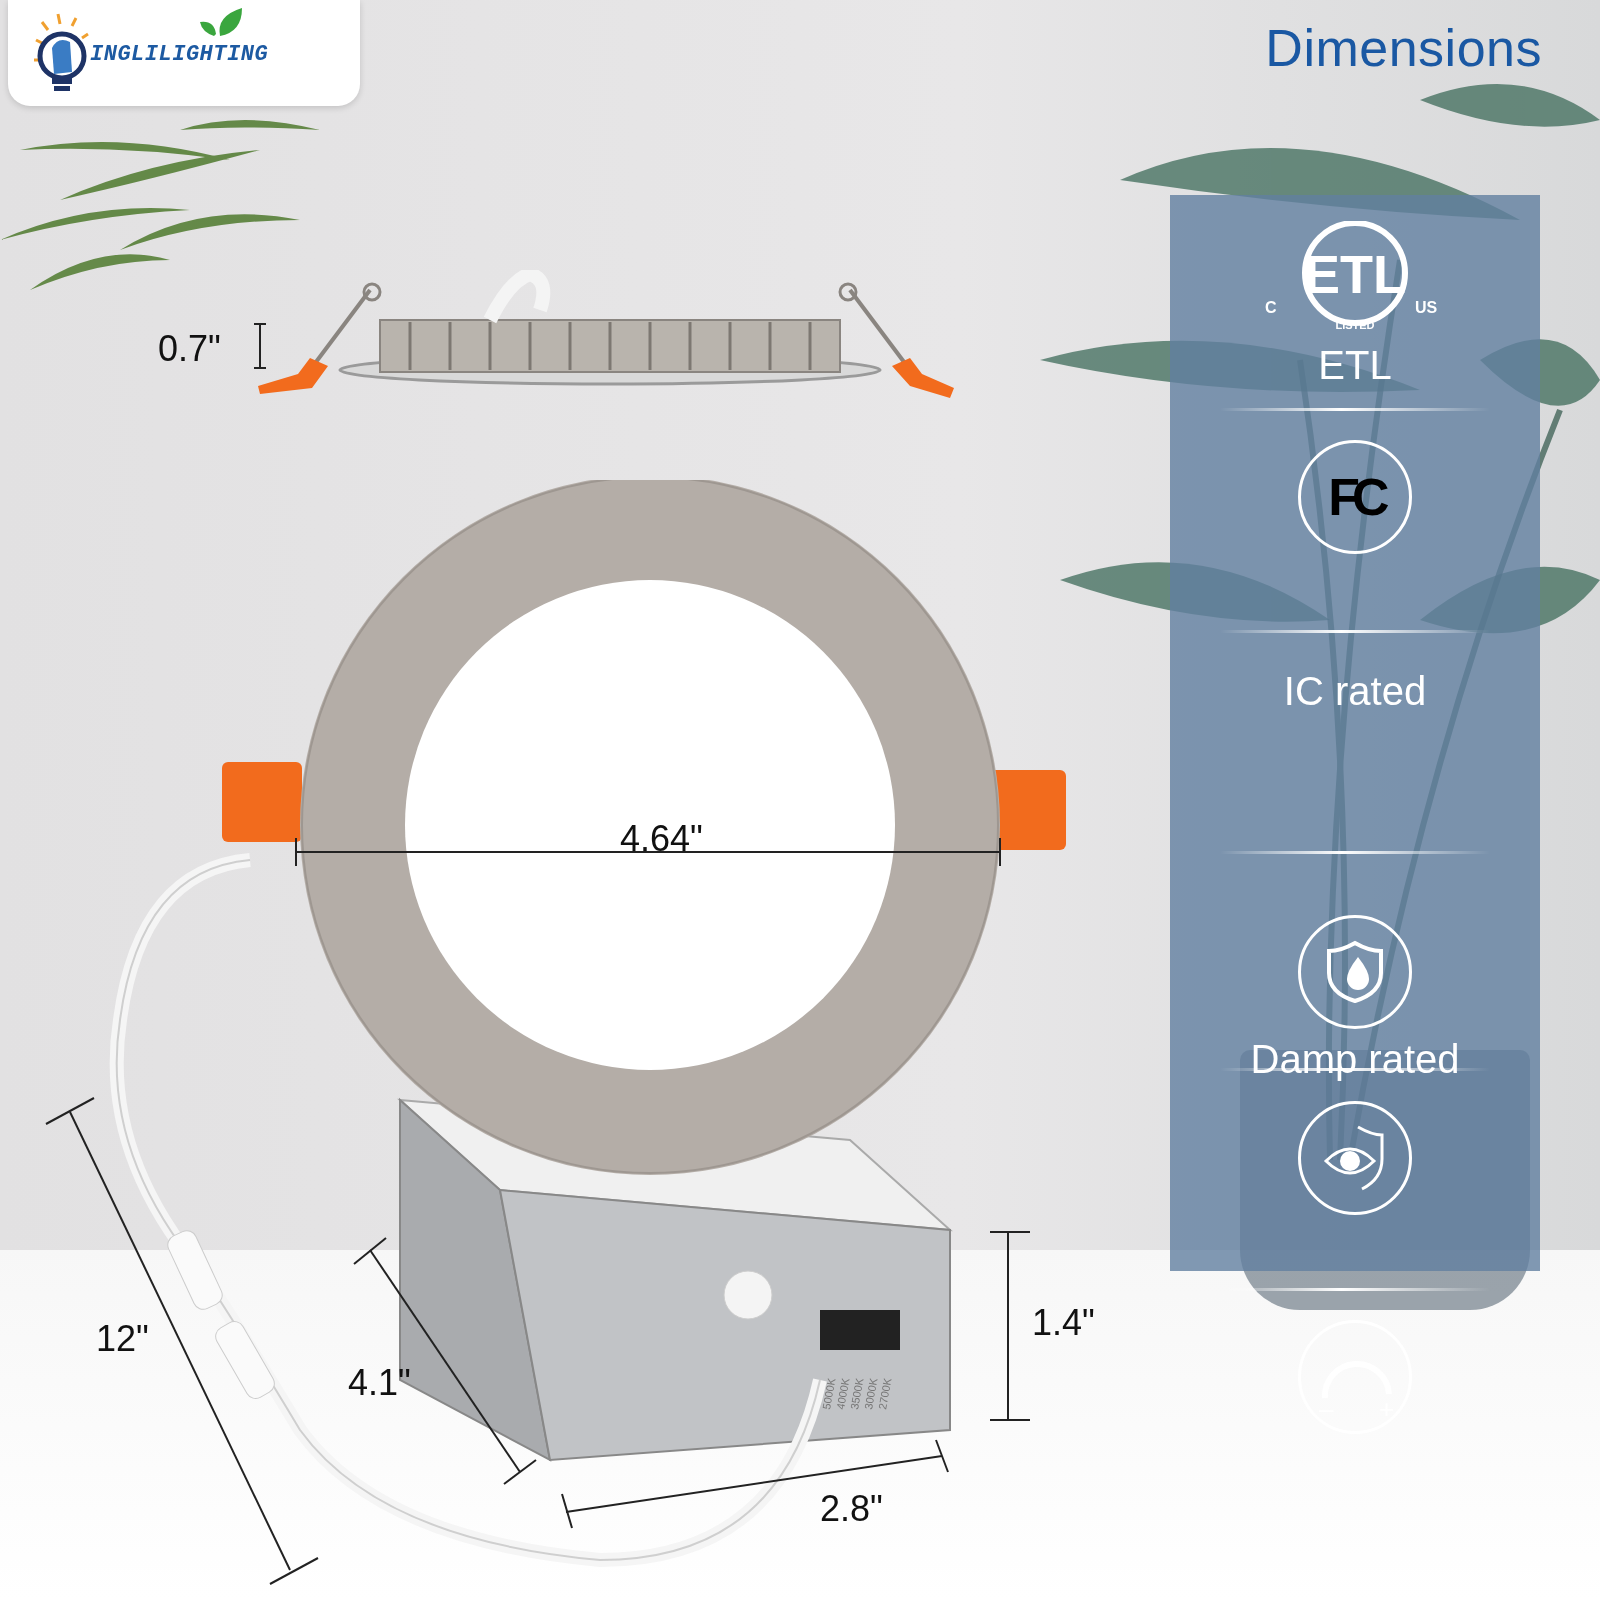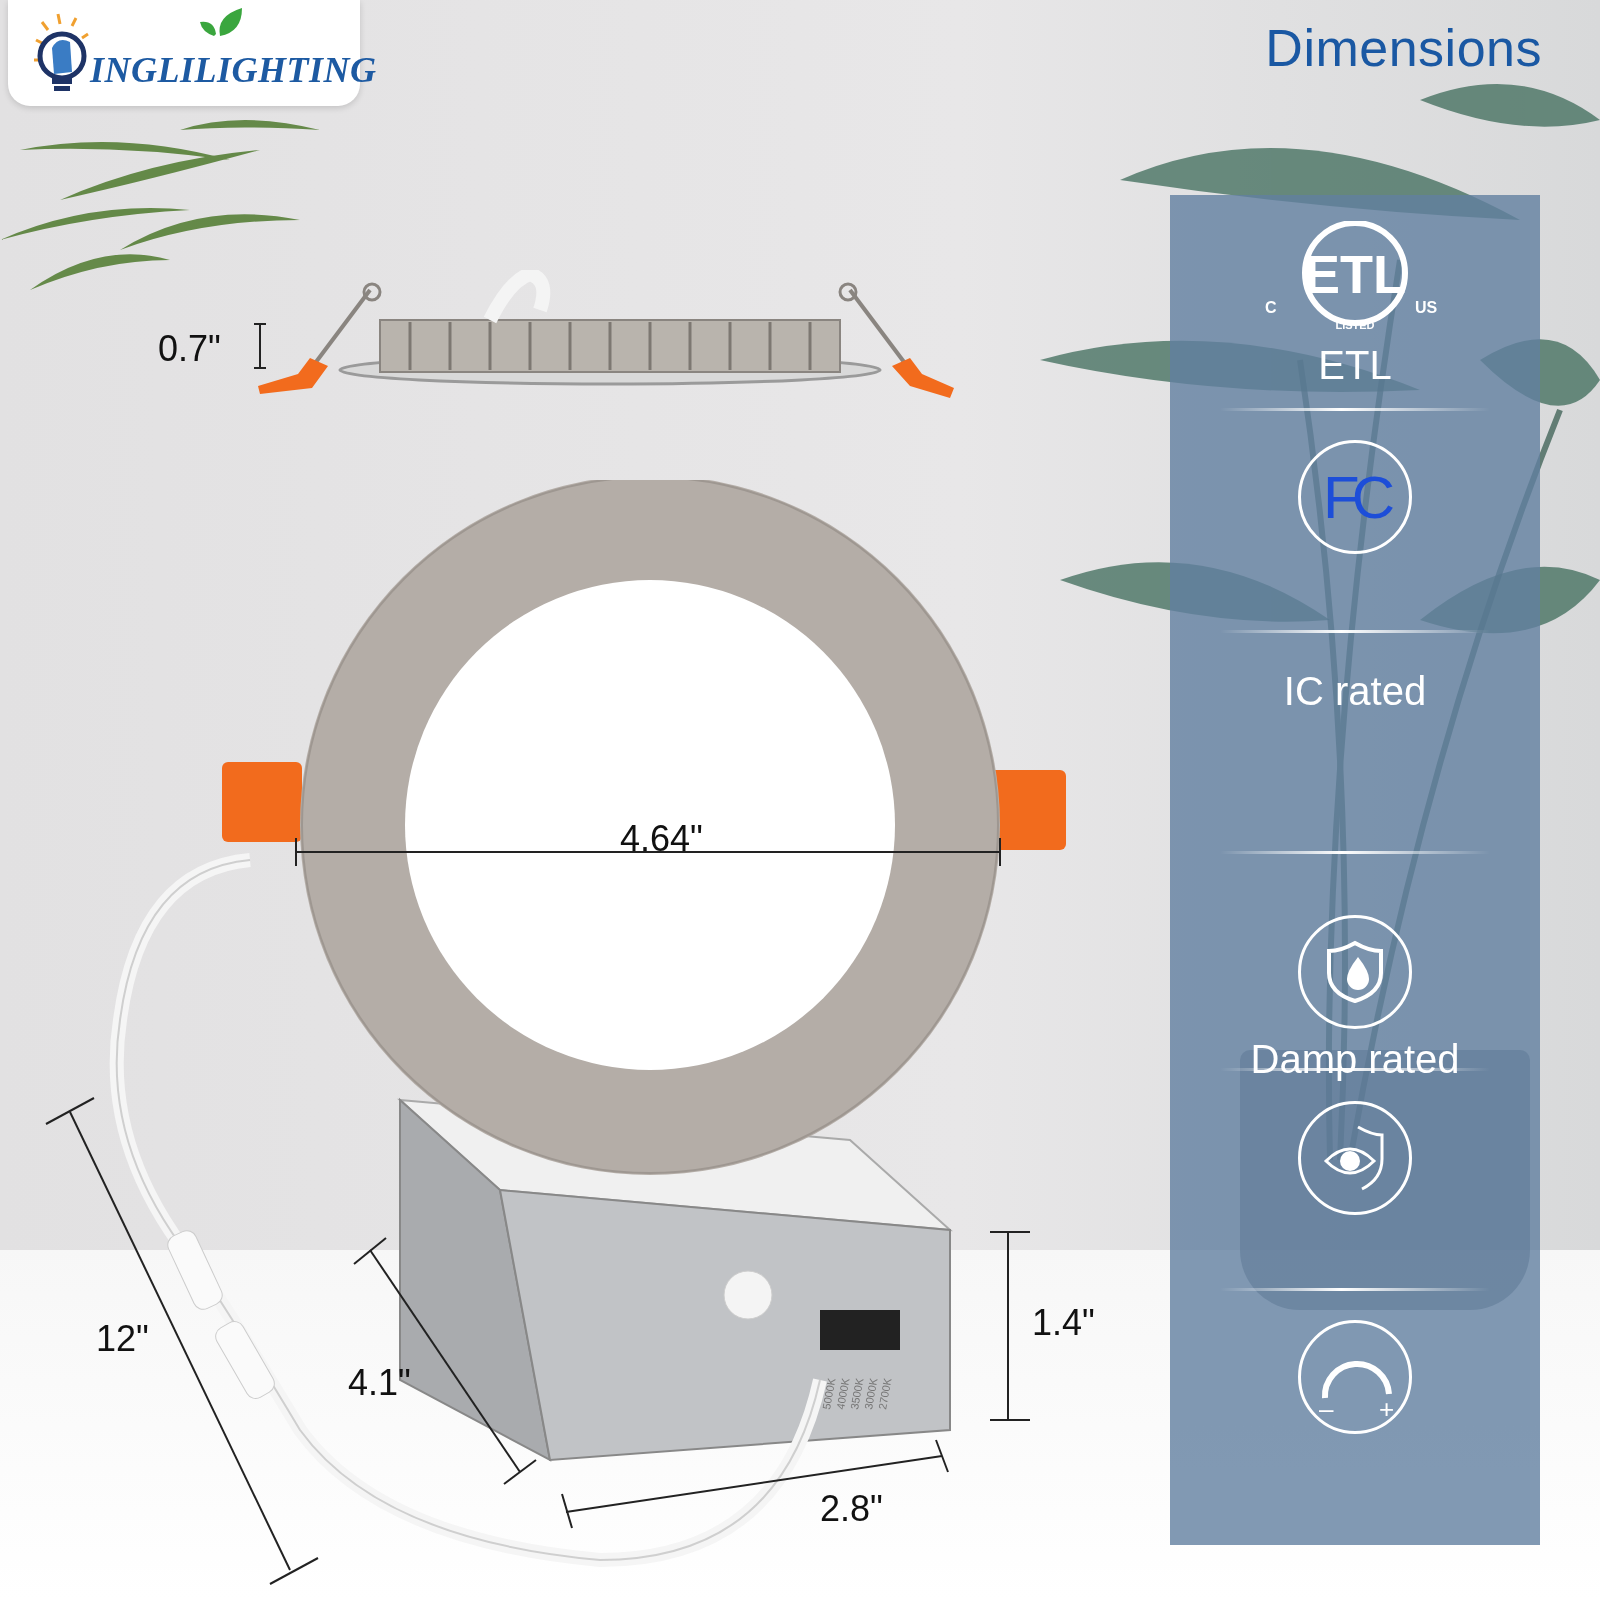--- a/index.html
+++ b/index.html
@@ -15,33 +15,33 @@
   .wall {
     position: absolute; left: 0; top: 0; width: 1600px; height: 1250px;
     background: linear-gradient(90deg, #e2e1e2 0%, #e8e7e8 60%, #d8d9da 100%);
   }
   .logo-box {
     position: absolute; left: 8px; top: 0; width: 352px; height: 106px;
     background: #ffffff; border-radius: 0 0 22px 22px;
     box-shadow: 0 2px 6px rgba(0,0,0,.15);
   }
   .logo-text {
-    position: absolute; left: 82px; top: 49px;
-    font-family: Liberation Serif, serif; font-weight: bold; font-style: italic;
-    font-size: 36px; color: #1d5aa2; letter-spacing: 0.5px;
+    position: absolute; left: 82px; top: 42px;
+    font-family: Liberation Mono, monospace; font-weight: bold; font-style: italic;
+    font-size: 22px; color: #1d5aa2; letter-spacing: 0.5px;
   }
   .logo-q { position: absolute; left: 20px; top: 12px; }
   .logo-leaf { position: absolute; left: 190px; top: 6px; }
   .title {
     position: absolute; right: 58px; top: 18px;
     font-size: 52px; font-weight: normal; color: #1a58a3; letter-spacing: 0.5px;
   }
   .dim-label { position: absolute; font-size: 36px; color: #111; }
   .panel {
-    position: absolute; left: 1170px; top: 195px; width: 370px; height: 1350px;
+    position: absolute; left: 1170px; top: 195px; width: 370px; height: 1076px;
     background: rgba(98, 128, 160, 0.80);
   }
   .feature { position: absolute; left: 0; width: 370px; text-align: center; }
   .feature .circle {
     width: 114px; height: 114px; border: 3px solid #fff; border-radius: 50%;
     margin: 0 auto; position: relative; box-sizing: border-box;
     display: flex; align-items: center; justify-content: center;
   }
   .feature .label { color: #fff; font-size: 40px; margin-top: 8px; }
   .divider {
@@ -203,21 +203,21 @@
         <text x="160" y="92" font-family="Liberation Sans, sans-serif" font-weight="bold" font-size="16" fill="#fff">US</text>
         <text x="100" y="108" text-anchor="middle" font-family="Liberation Sans, sans-serif" font-weight="bold" font-size="11" fill="#fff">LISTED</text>
       </svg>
     </div>
     <div class="label">ETL</div>
   </div>
   <div class="divider" style="top:213px"></div>
 
   <div class="feature" style="top:245px">
     <div class="circle">
-      <span style="color:#1d4ed8;font-size:60px;font-weight:normal;letter-spacing:-8px">FC</span>
+      <span style="color:#000000;font-size:52px;font-weight:bold;letter-spacing:-8px">FC</span>
     </div>
   </div>
   <div class="divider" style="top:435px"></div>
 
   <div class="feature" style="top:466px">
     <div class="label">IC rated</div>
   </div>
   <div class="divider" style="top:656px"></div>
 
   <div class="feature" style="top:720px">

